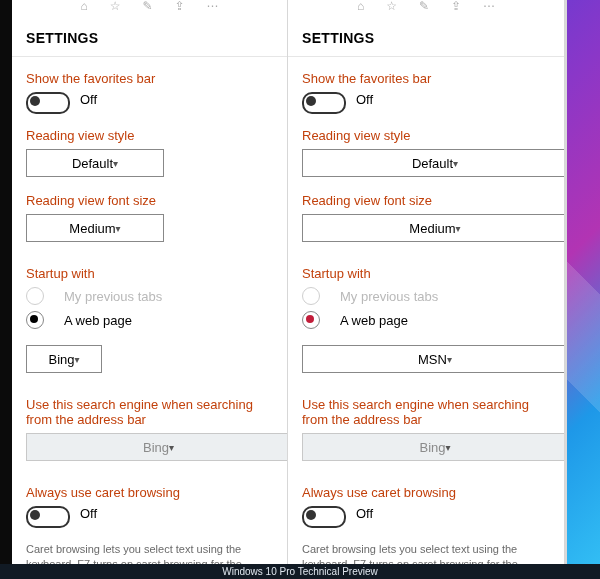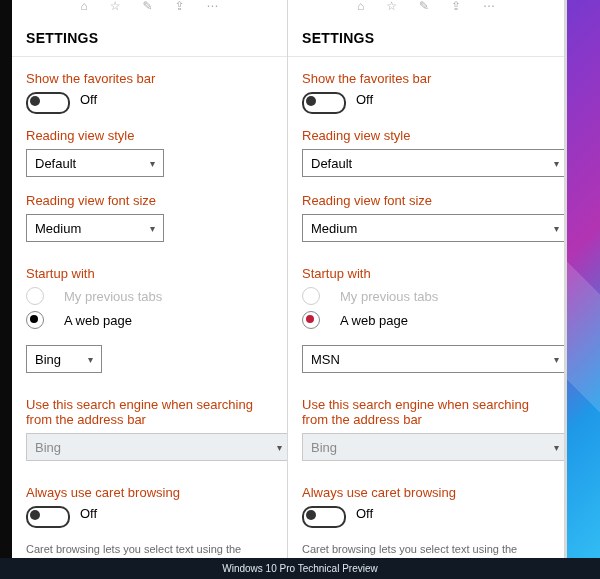--- a/index.html
+++ b/index.html
@@ -1,34 +1,34 @@
 <!DOCTYPE html>
 <html><head>
 <meta charset="utf-8">
 <style>
   html,body{margin:0;padding:0;font-family:"Segoe UI",Arial,sans-serif;font-size:13px;color:#000;background:#333;}
   .stage{position:relative;width:600px;height:579px;overflow:hidden;}
   .bg{position:absolute;inset:0;background:linear-gradient(135deg,#2b2ea0 0%,#3e3cc9 20%,#5a3cd8 38%,#8a37c8 55%,#b234b3 70%,#1e98e8 85%,#34c1f5 100%);}
   .bg::after{content:"";position:absolute;inset:0;background:linear-gradient(45deg,rgba(255,255,255,.12) 0 10%,transparent 10% 30%,rgba(0,0,0,.15) 30% 40%,transparent 40% 65%,rgba(255,255,255,.15) 65% 75%,transparent 75% 100%);}
-  .taskbar{position:absolute;left:0;right:0;bottom:0;height:21px;background:#111a24;color:#dfe6ee;font-size:10px;display:flex;align-items:center;justify-content:center;}
+  .taskbar{position:absolute;left:0;right:0;bottom:0;height:15px;background:#111a24;color:#dfe6ee;font-size:10px;display:flex;align-items:center;justify-content:center;}
   .leftstrip{position:absolute;left:0;top:0;width:12px;height:564px;background:#0b0b0b;}
   .rightedge{position:absolute;right:33px;top:0;width:2px;height:564px;background:#d9d9d9;}
   
   .panel{position:absolute;top:0;height:564px;background:#fff;box-sizing:border-box;padding:0 14px 0 14px;overflow:hidden;border-right:1px solid #d7d7d7;}
   .panel.left{left:12px;width:276px;}
   .panel.right{left:288px;width:277px;}
   .iconbar{height:16px;display:flex;gap:22px;justify-content:center;align-items:flex-start;color:#9b9b9b;font-size:12px;margin:0 -14px;border-bottom:0;}
   .iconbar span{opacity:.85;line-height:12px;}
   .heading{font-weight:600;font-size:14px;letter-spacing:.3px;margin:14px 0 10px;}
   .divider{height:1px;background:#e6e6e6;margin:0 -14px 14px;}
   .lbl{margin:6px 0 6px;color:#c2410c;}
   .toggleRow{display:flex;gap:10px;margin-bottom:14px;}
   .toggle{width:40px;height:18px;border:2px solid #333;border-radius:10px;position:relative;background:#fff;cursor:pointer;}
   .toggle .knob{position:absolute;left:2px;top:2px;width:10px;height:10px;border-radius:50%;background:#333;}
-  .select{height:26px;border:1px solid #888;display:flex;align-items:center;justify-content:space-between;padding:0 8px 0 8px;cursor:pointer;background:#fff;}
+  .select{height:26px;border:1px solid #888;display:flex;align-items:center;justify-content:center;padding:0 8px 0 8px;cursor:pointer;background:#fff;}
   .select.full{width:100%;}
   .select.small{width:120px;}
   .select.tiny{width:58px;}
   .select .chev{font-size:10px;color:#555;}
   .select.disabled{background:#eceff1;color:#8b8b8b;border-color:#c8c8c8;cursor:default;}
   .radioRow{display:flex;align-items:center;gap:20px;margin:6px 0;}
   .radio{width:16px;height:16px;border:1px solid #888;border-radius:50%;position:relative;flex:0 0 16px;}
   .radio.selected::after{content:"";position:absolute;left:3px;top:3px;width:8px;height:8px;border-radius:50%;background:#000;}
   .radio.selected.accent::after{background:#c21d3a;}
   .radio.disabled{border-color:#cfcfcf;}

